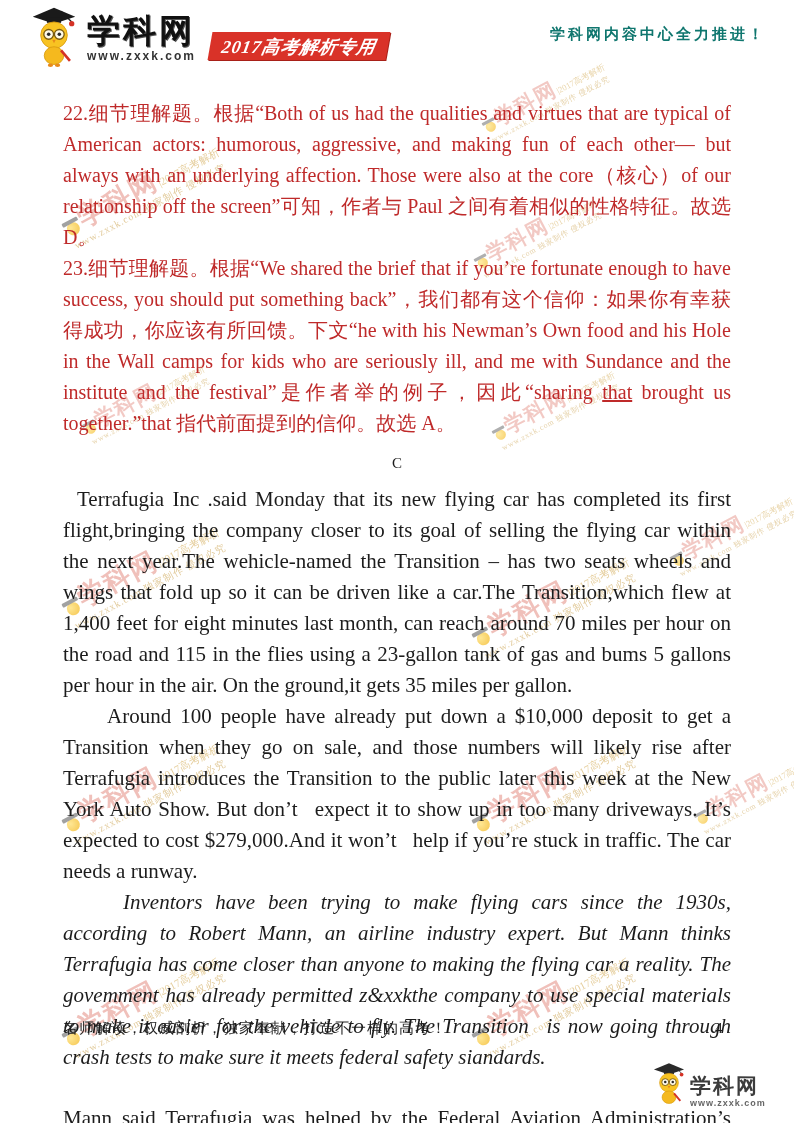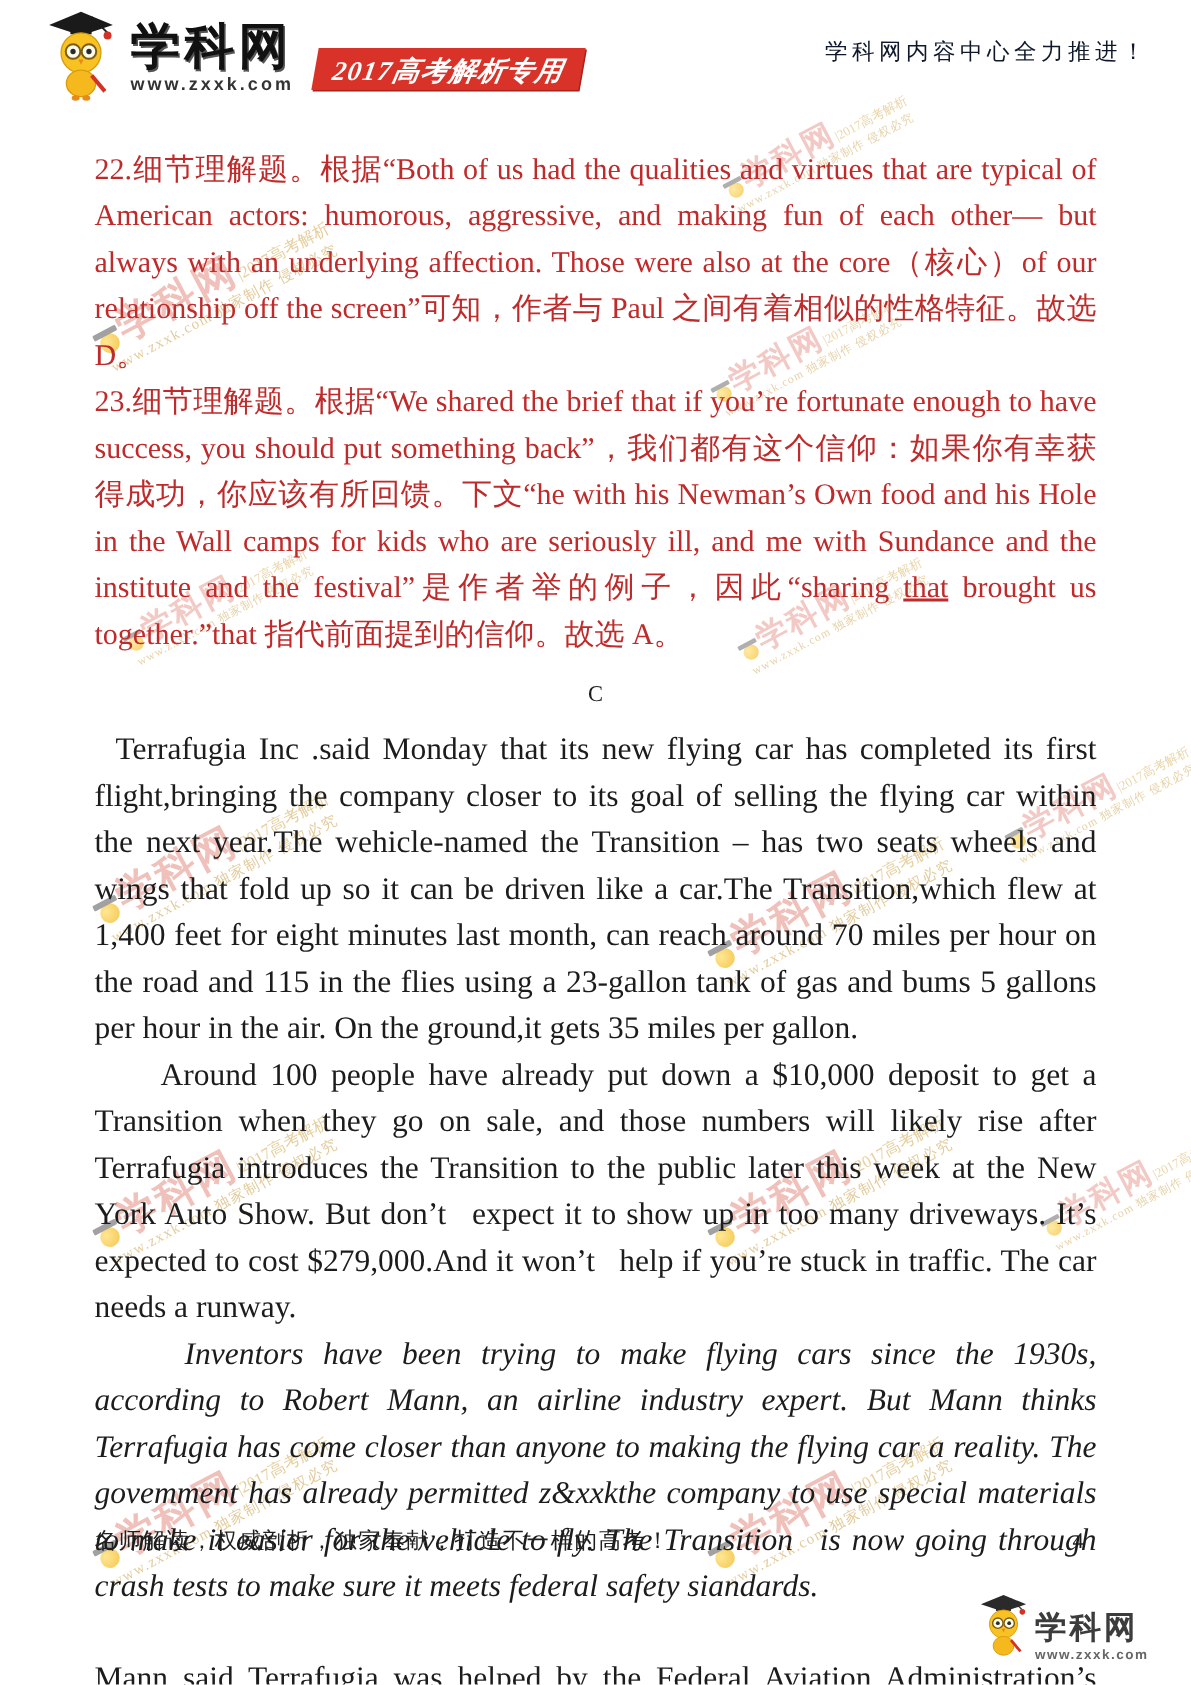--- a/index.html
+++ b/index.html
@@ -56,21 +56,21 @@
   }
   .hdr-right { width:332px; margin-top:12px; }
   .hdr-slogan {
     display:flex; align-items:center; justify-content:flex-start;
     border-bottom:2px solid #cf2f28; padding-bottom:5px;
     color:#d0342c; font-weight:bold; font-style:italic; font-size:19px;
     white-space:nowrap;
   }
   .thumb-icon { width:17px; height:17px; margin:0 1px 2px 2px; }
   .hdr-line2 {
-    text-align:right; margin-top:7px; color:#0f172a; font-weight:normal;
+    text-align:right; margin-top:7px; color:#0f766e; font-weight:bold;
     font-size:15px; letter-spacing:3px;
   }
 
   
   .page-body { position:absolute; left:63px; top:98px; width:668px; z-index:1; }
   .ans {
     color:#bf2a2a; font-size:20px; line-height:31px; text-align:justify;
   }
   .ans .u { text-decoration:underline; }
   .section-c {

